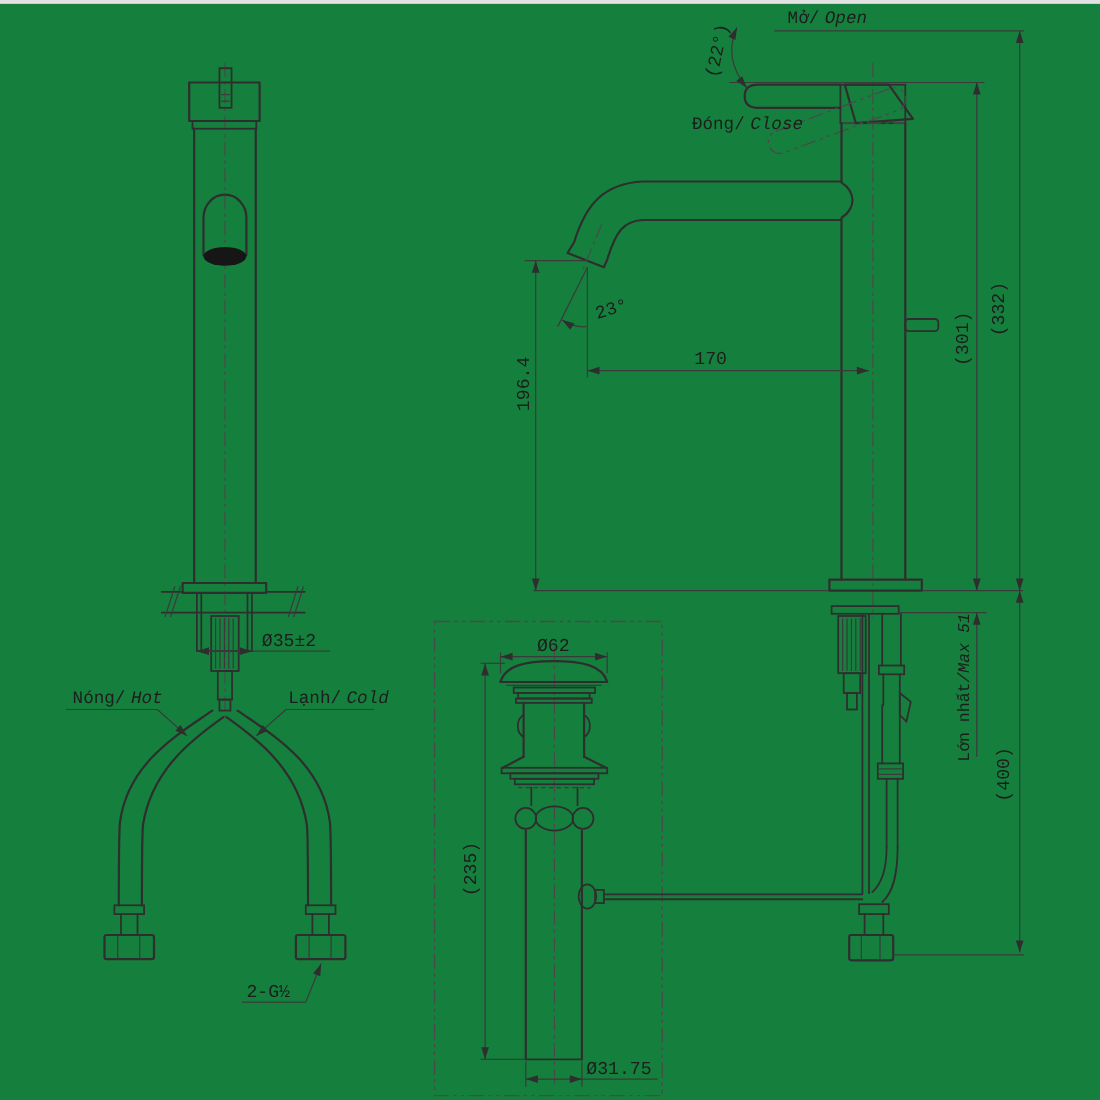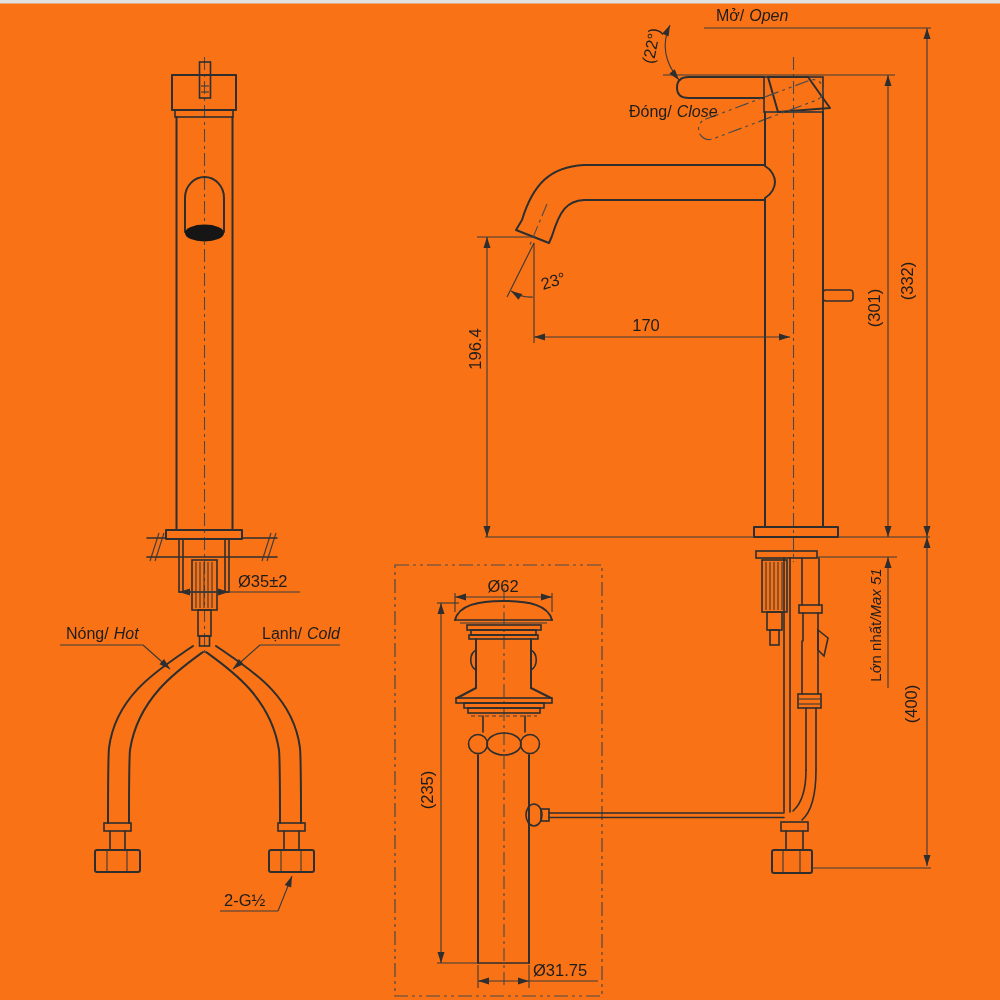--- a/index.html
+++ b/index.html
@@ -1,17 +1,17 @@
 <!DOCTYPE html>
 <html><head>
 <meta charset="utf-8">
 <style>
   html,body{margin:0;padding:0;background:#ffffff;}
-  .stage{position:relative;width:1000px;height:1000px;background:#f97316;overflow:hidden;
-         font-family:Liberation Sans, sans-serif;}
+  .stage{position:relative;width:1000px;height:1000px;background:#15803d;overflow:hidden;
+         font-family:Liberation Mono, monospace;}
   svg{position:absolute;left:0;top:0;}
   .obj{stroke:#2e2e2e;stroke-width:2;fill:none;stroke-linecap:round;stroke-linejoin:round;}
   .obj2{stroke:#2e2e2e;stroke-width:1.6;fill:none;stroke-linecap:round;}
   .thin{stroke:#3a3a3a;stroke-width:1.1;fill:none;}
   .cl{stroke:#4a4a4a;stroke-width:1.1;fill:none;stroke-dasharray:13 4 3 4;}
   .ph{stroke:#4a4a4a;stroke-width:1.2;fill:none;stroke-dasharray:14 4 3 4 3 4;}
   .lbl{font-size:16px;fill:#1d1d1d;}
   .dim{font-size:16.5px;fill:#1d1d1d;}
   .sm{font-size:15px;fill:#1d1d1d;}
   .it{font-style:italic;}

